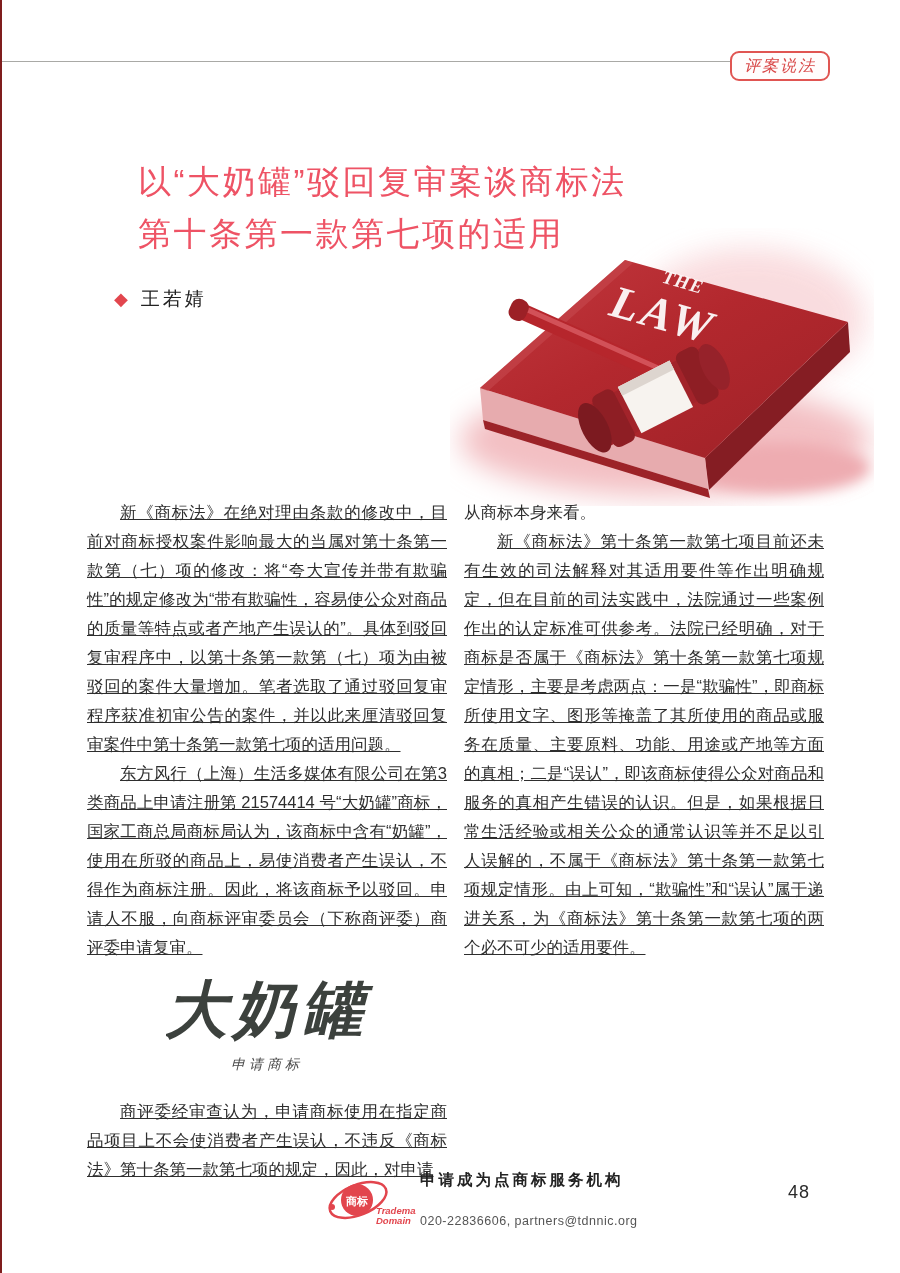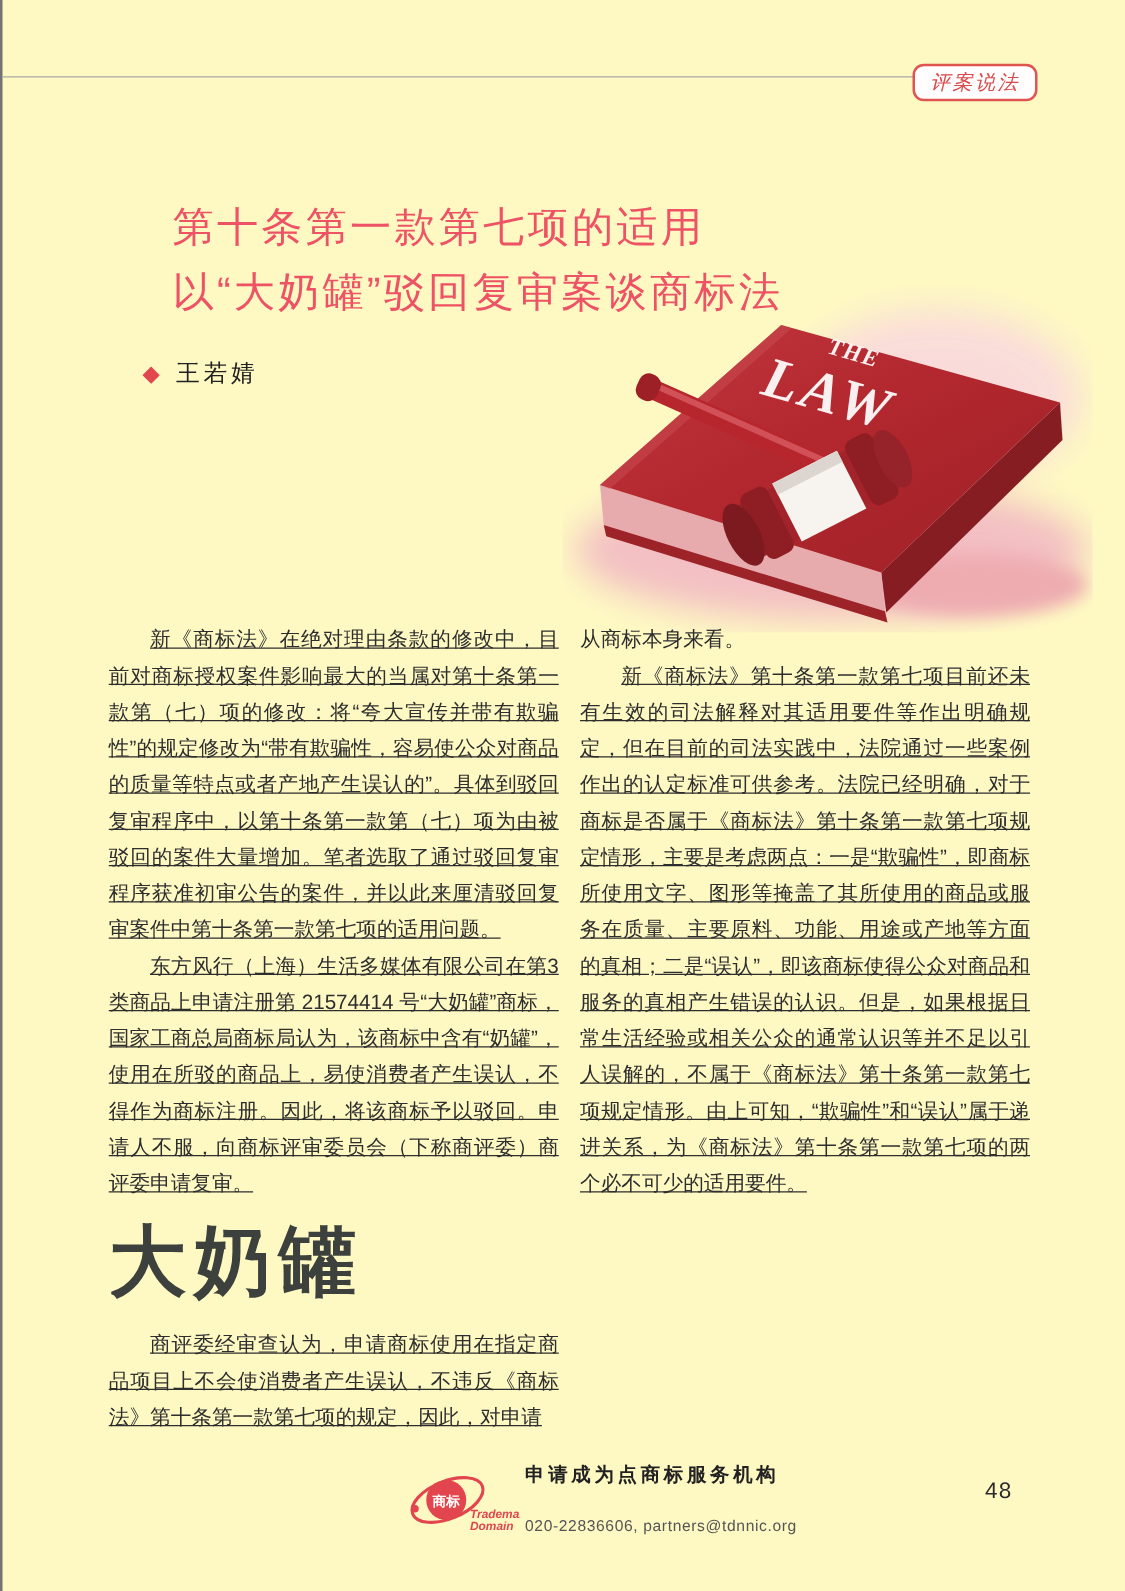--- a/index.html
+++ b/index.html
@@ -3,23 +3,23 @@
 <meta charset="utf-8">
 <style>
   * { margin: 0; padding: 0; box-sizing: border-box; }
   html,body { background: #e9e9e9; }
   body { font-family: "Liberation Sans", "DejaVu Sans", sans-serif; }
 
   .page {
     position: relative;
     width: 900px; height: 1273px;
     margin: 0 auto;
-    background: #fef9c3;
+    background: #ffffff;
     overflow: hidden;
-    border-left: 2px solid #737373;
+    border-left: 2px solid #7f1d1d;
   }
 
   
   .rule-line {
     position: absolute; top: 61px; left: 0;
     width: 731px; height: 1px; background: #a9a9a6;
   }
   .badge {
     position: absolute; top: 51px; left: 728px;
     width: 100px; height: 30px;
@@ -48,21 +48,21 @@
   
   .columns {
     position: absolute; left: 85px; top: 498px; width: 737px;
     display: flex; gap: 17px;
     color: #2e2e2e;
   }
   .col { width: 360px; font-size: 16.5px; line-height: 29px; text-align: justify; }
   .col p.indent { text-indent: 2em; text-decoration: underline; }
   .col p.noindent { text-indent: 0; }
 
-  .trademark { margin: 14px 0 18px 0; text-align: left; }
+  .trademark { margin: 14px 0 18px 0; text-align: center; font-style: italic; }
   .tm-logo {
     font-size: 62px; font-weight: bold; color: #3c413d;
     letter-spacing: 6px; line-height: 1.1;
     font-family: "Liberation Sans", "DejaVu Sans", sans-serif;
   }
   .tm-caption {
     margin-top: 6px; font-size: 14px; color: #4a4a4a; letter-spacing: 4px;
     font-family: "Liberation Serif", "DejaVu Serif", serif;
   }
 
@@ -81,22 +81,22 @@
 </style>
 </head>
 <body>
 
 <div class="page">
 
   <div class="rule-line"></div>
   <div class="badge">评案说法</div>
 
   <div class="title">
+    <div>以“大奶罐”驳回复审案谈商标法</div>
     <div>第十条第一款第七项的适用</div>
-    <div>以“大奶罐”驳回复审案谈商标法</div>
   </div>
 
   <div class="author-row">
     <span class="diamond">◆</span>
     <span>王若婧</span>
   </div>
 
   <div class="illustration">
     <svg width="424" height="278" viewBox="0 0 424 278">
       <defs>
@@ -151,20 +151,21 @@
       </g>
     </svg>
   </div>
 
   <div class="columns">
     <div class="col">
       <p class="indent">新《商标法》在绝对理由条款的修改中，目前对商标授权案件影响最大的当属对第十条第一款第（七）项的修改：将“夸大宣传并带有欺骗性”的规定修改为“带有欺骗性，容易使公众对商品的质量等特点或者产地产生误认的”。具体到驳回复审程序中，以第十条第一款第（七）项为由被驳回的案件大量增加。笔者选取了通过驳回复审程序获准初审公告的案件，并以此来厘清驳回复审案件中第十条第一款第七项的适用问题。</p>
       <p class="indent">东方风行（上海）生活多媒体有限公司在第3类商品上申请注册第 21574414 号“大奶罐”商标，国家工商总局商标局认为，该商标中含有“奶罐”，使用在所驳的商品上，易使消费者产生误认，不得作为商标注册。因此，将该商标予以驳回。申请人不服，向商标评审委员会（下称商评委）商评委申请复审。</p>
       <div class="trademark">
         <div class="tm-logo">大奶罐</div>
+        <div class="tm-caption">申请商标</div>
       </div>
       <p class="indent">商评委经审查认为，申请商标使用在指定商品项目上不会使消费者产生误认，不违反《商标法》第十条第一款第七项的规定，因此，对申请</p>
     </div>
     <div class="col">
       <p class="noindent">从商标本身来看。</p>
       <p class="indent">新《商标法》第十条第一款第七项目前还未有生效的司法解释对其适用要件等作出明确规定，但在目前的司法实践中，法院通过一些案例作出的认定标准可供参考。法院已经明确，对于商标是否属于《商标法》第十条第一款第七项规定情形，主要是考虑两点：一是“欺骗性”，即商标所使用文字、图形等掩盖了其所使用的商品或服务在质量、主要原料、功能、用途或产地等方面的真相；二是“误认”，即该商标使得公众对商品和服务的真相产生错误的认识。但是，如果根据日常生活经验或相关公众的通常认识等并不足以引人误解的，不属于《商标法》第十条第一款第七项规定情形。由上可知，“欺骗性”和“误认”属于递进关系，为《商标法》第十条第一款第七项的两个必不可少的适用要件。</p>
     </div>
   </div>
 
   <div class="footer">

